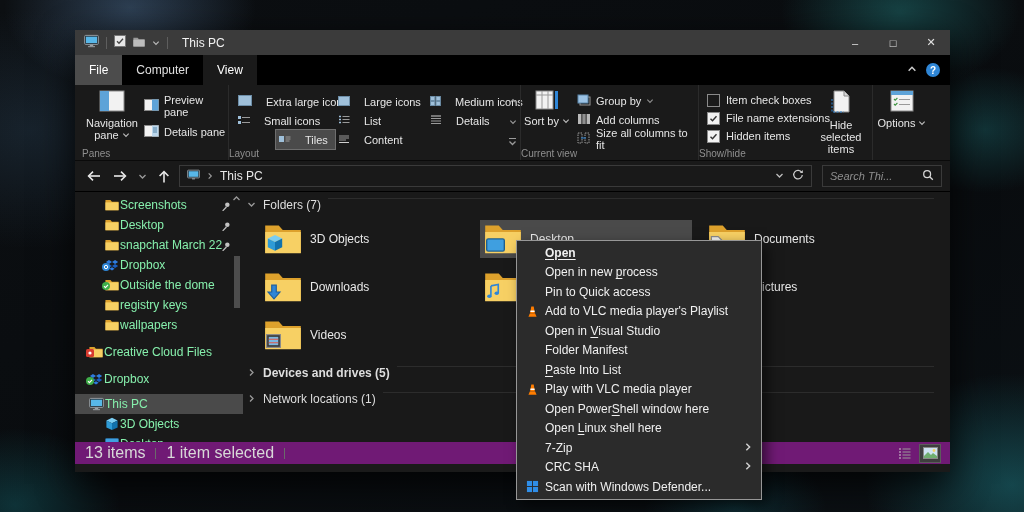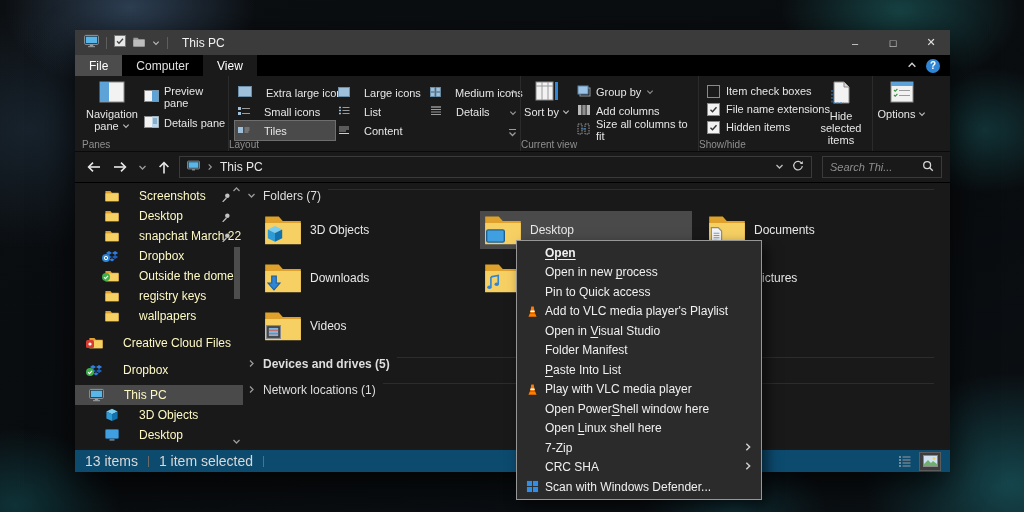--- a/index.html
+++ b/index.html
@@ -19,70 +19,70 @@
   .win{position:absolute;left:75px;top:30px;width:875px;height:442px;background:#1a1a1a;
        box-shadow:0 12px 34px rgba(0,0,0,.78);color:#e8e8e8;font-size:12px;}
   
   .titlebar{height:25px;background:#3b3b3b;display:flex;align-items:center;}
   .qat{display:flex;align-items:center;gap:7px;padding-left:9px;}
   .tb-sep{width:1px;height:12px;background:#5e5e5e;}
   .tb-title{margin-left:7px;color:#f2f2f2;}
   .win-controls{margin-left:auto;display:flex;height:100%;}
   .wc{width:38px;height:100%;display:flex;align-items:center;justify-content:center;color:#e2e2e2;font-size:11px;}
   
-  .tabrow{height:21px;background:#000;display:flex;position:relative;}
+  .tabrow{height:30px;background:#000;display:flex;position:relative;}
   .tab{padding:0 14px;display:flex;align-items:center;color:#e0e0e0;}
   .tab.file{background:#4c4c4c;color:#fff;}
   .tab.active{background:#1a1a1a;color:#fff;}
   .tab-right{position:absolute;right:10px;top:0;height:100%;display:flex;align-items:center;gap:9px;}
   .help-badge{width:14px;height:14px;border-radius:50%;background:#2f86d6;color:#fff;font-size:10px;
               display:flex;align-items:center;justify-content:center;font-weight:bold;}
   
   .ribbon{height:76px;background:#1a1a1a;display:flex;padding-left:7px;position:relative;border-bottom:1px solid #0a0a0a;box-sizing:border-box;}
   .rgroup{position:relative;height:100%;box-sizing:border-box;}
   .rgroup.bl{border-left:1px solid #2b2b2b;}
   .rg-label{position:absolute;bottom:1px;left:0;right:0;text-align:left;font-size:10px;color:#8f8f8f;}
   .rbig{position:absolute;top:5px;width:56px;display:flex;flex-direction:column;align-items:center;gap:3px;
         font-size:11px;line-height:12px;text-align:center;color:#e6e6e6;}
   .rsmall{position:absolute;display:flex;align-items:center;gap:5px;height:18px;font-size:11px;color:#e6e6e6;}
   .gallery{position:absolute;left:6px;top:7px;display:grid;grid-template-columns:100px 92px 86px;grid-auto-rows:19px;}
   .gitem{display:flex;align-items:center;gap:14px;padding:0 3px;font-size:11px;color:#e6e6e6;white-space:nowrap;}
-  .gitem.selected{background:#4a4a4a;outline:1px solid #6e6e6e;}
+  .gitem.selected{background:#4a4a4a;outline:1px solid #6e6e6e;margin-left:41px;}
   .gscroll{position:absolute;right:3px;top:9px;display:flex;flex-direction:column;gap:7px;align-items:center;}
   .chk{display:flex;align-items:center;gap:6px;height:18px;font-size:11px;color:#e6e6e6;}
   .cbox{width:11px;height:11px;border:1px solid #8a8a8a;background:#1a1a1a;display:flex;align-items:center;justify-content:center;}
   .cbox.on{background:#f2f2f2;}
   .caret{display:inline-block;margin-left:3px;}
   
   .addr{height:31px;background:#191919;display:flex;align-items:center;padding:0 8px;gap:4px;border-bottom:1px solid #000;box-sizing:border-box;}
   .nav-ico{width:22px;display:flex;justify-content:center;align-items:center;}
   .addr-box{flex:1;height:22px;border:1px solid #3a3a3a;background:#191919;display:flex;align-items:center;padding:0 7px;gap:6px;box-sizing:border-box;}
   .addr-right{margin-left:auto;display:flex;align-items:center;gap:8px;}
   .search-box{width:120px;height:22px;border:1px solid #3a3a3a;background:#191919;display:flex;align-items:center;
               padding:0 7px;color:#8f8f8f;font-size:11px;box-sizing:border-box;margin-left:6px;font-style:italic;}
   .search-box .mag{margin-left:auto;}
   
   .bodyarea{position:relative;height:265px;background:#191919;display:flex;}
   .sidebar{width:168px;position:relative;flex:none;}
-  .side-item{position:relative;height:20px;display:flex;align-items:center;gap:20px;color:#fef9c3;font-size:12px;box-sizing:border-box;}
+  .side-item{position:relative;height:20px;display:flex;align-items:center;gap:1px;color:#86efac;font-size:12px;box-sizing:border-box;}
   .side-item.selected{background:#4a4a4a;}
   .side-item .pin{position:absolute;right:12px;top:5px;}
   .side-scroll{position:absolute;right:1px;top:0;bottom:0;width:10px;}
   .ss-thumb{position:absolute;right:2px;top:64px;width:6px;height:52px;background:#4d4d4d;}
   .ss-chev{position:absolute;right:1px;width:10px;display:flex;justify-content:center;}
   .main{flex:1;position:relative;}
   .sec-header{position:absolute;left:4px;right:16px;display:flex;align-items:flex-start;gap:7px;color:#dedede;font-size:12px;}
   .sec-line{flex:1;height:1px;background:#2c2c2c;}
   .tile{position:absolute;width:212px;height:38px;display:flex;align-items:center;gap:8px;padding-left:4px;box-sizing:border-box;font-size:12px;color:#e8e8e8;}
   .tile.selected{background:#4a4a4a;}
   .tile-ico{position:relative;width:38px;height:32px;flex:none;}
   .tile-ico .ovl{position:absolute;left:2px;bottom:0;}
   
-  .status{position:absolute;left:0;right:0;bottom:0;height:22px;background:#0c4a6e;display:flex;align-items:center;
-          padding:0 10px;font-size:14px;color:#d8d8d8;gap:10px;}
+  .status{position:absolute;left:0;right:0;bottom:8px;height:22px;background:#701a75;display:flex;align-items:center;
+          padding:0 10px;font-size:16px;color:#d8d8d8;gap:10px;}
   .st-sep{width:1px;height:11px;background:#6a6a6a;}
   .st-right{margin-left:auto;display:flex;gap:5px;align-items:center;}
   .st-ico{width:20px;height:17px;display:flex;align-items:center;justify-content:center;}
   .st-ico.active{background:#3e3e3e;outline:1px solid #5c5c5c;}
   
   .cmenu{position:absolute;left:516px;top:240px;width:246px;background:#2b2b2b;border:1px solid #979797;
          box-shadow:5px 5px 12px rgba(0,0,0,.55);padding:2px 0;z-index:50;box-sizing:border-box;}
   .mi{height:19.5px;display:flex;align-items:center;padding:0 8px 0 5px;font-size:12px;color:#f0f0f0;}
   .mi.selected{background:#4d4d4d;}
   .mi.bold .txt{font-weight:bold;}

